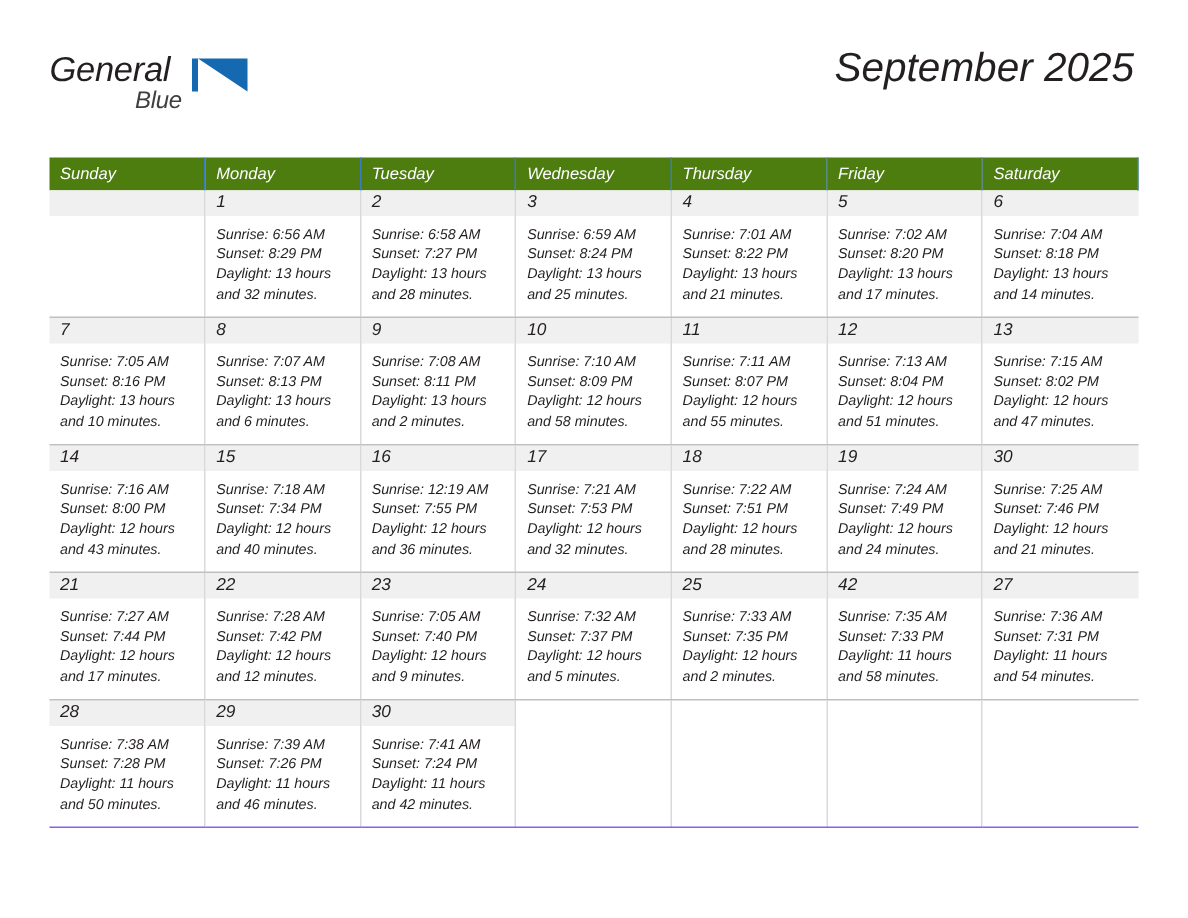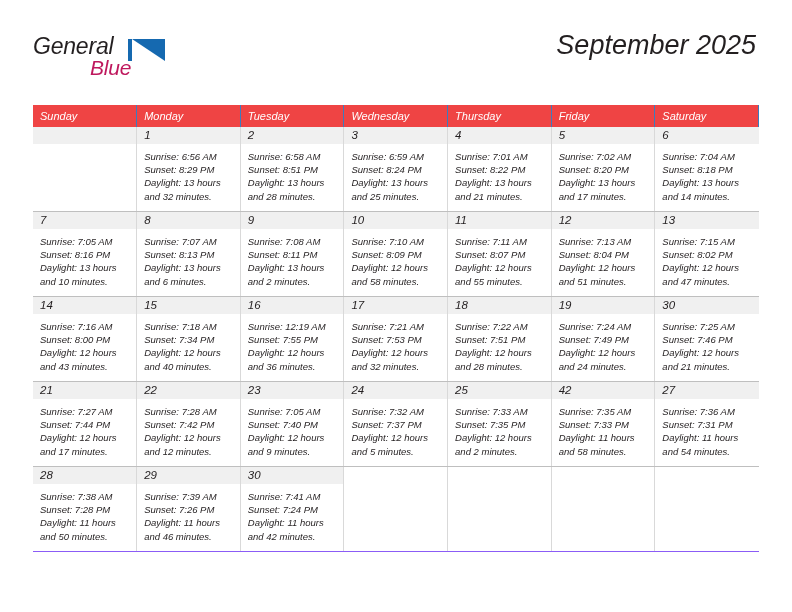--- a/index.html
+++ b/index.html
@@ -45,23 +45,23 @@
     font-size: 23px;
     letter-spacing: -0.2px;
     color: #231f20;
     line-height: 26px;
     white-space: nowrap;
   }
   .brand-blue {
     position: absolute;
     left: 57px;
     top: 22px;
-    font-size: 21px;
+    font-size: 16px;
     letter-spacing: -0.2px;
-    color: #be185d;
+    color: #404040;
     line-height: 26px;
     white-space: nowrap;
   }
   .brand-triangle {
     position: absolute;
     left: 99px;
     top: 6px;
     width: 0;
     height: 0;
     border-top: 22px solid #1569b0;
@@ -100,21 +100,21 @@
   
   .calendar {
     position: absolute;
     left: 33px;
     top: 105px;
     width: 726px;
     border-collapse: collapse;
     table-layout: fixed;
   }
   .calendar th {
-    background: #ef4444;
+    background: #4d7c0f;
     color: #ffffff;
     font-size: 11px;
     font-weight: normal;
     text-align: left;
     padding: 5px 0 5px 7px;
     height: 11px;
     border: none;
   }
   .calendar th.dowcell {
     border-right: 1px solid #3c7cbe;
@@ -203,21 +203,21 @@
               <div>Sunrise: 6:56 AM</div>
               <div>Sunset: 8:29 PM</div>
               <div>Daylight: 13 hours</div>
               <div>and 32 minutes.</div>
             </div>
           </td>
           <td class="">
             <div class="daynum-band">2</div>
             <div class="cell-body">
               <div>Sunrise: 6:58 AM</div>
-              <div>Sunset: 8:51 PM</div>
+              <div>Sunset: 7:27 PM</div>
               <div>Daylight: 13 hours</div>
               <div>and 28 minutes.</div>
             </div>
           </td>
           <td class="">
             <div class="daynum-band">3</div>
             <div class="cell-body">
               <div>Sunrise: 6:59 AM</div>
               <div>Sunset: 8:24 PM</div>
               <div>Daylight: 13 hours</div>

